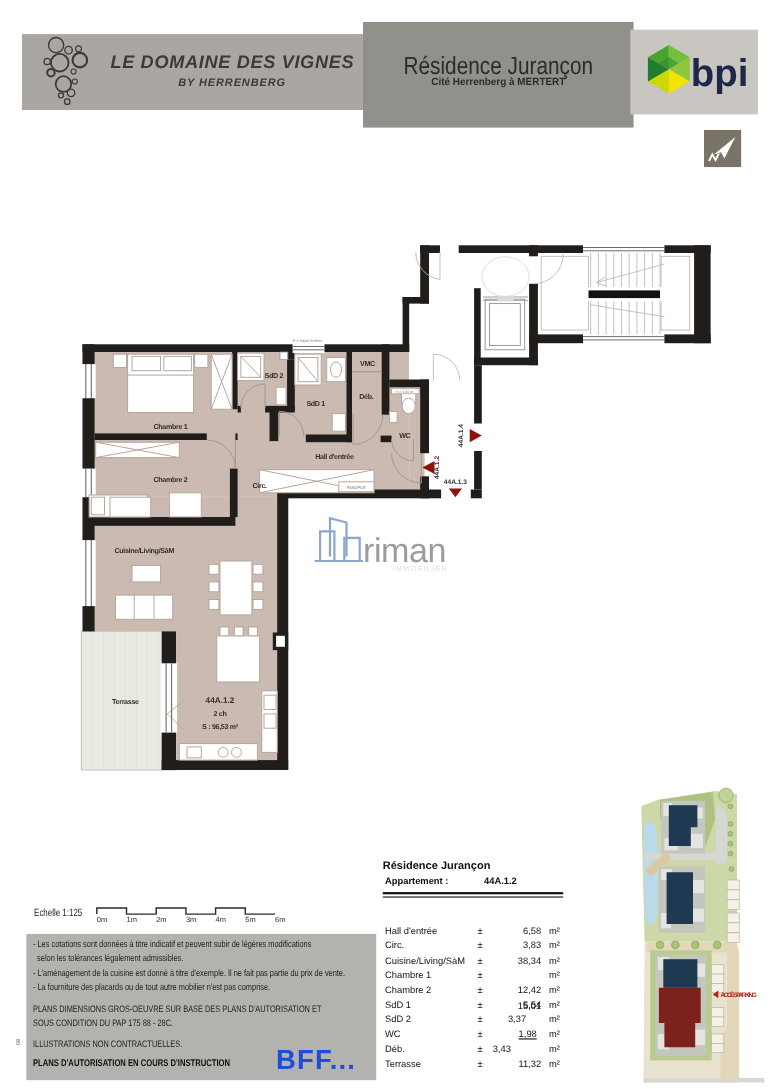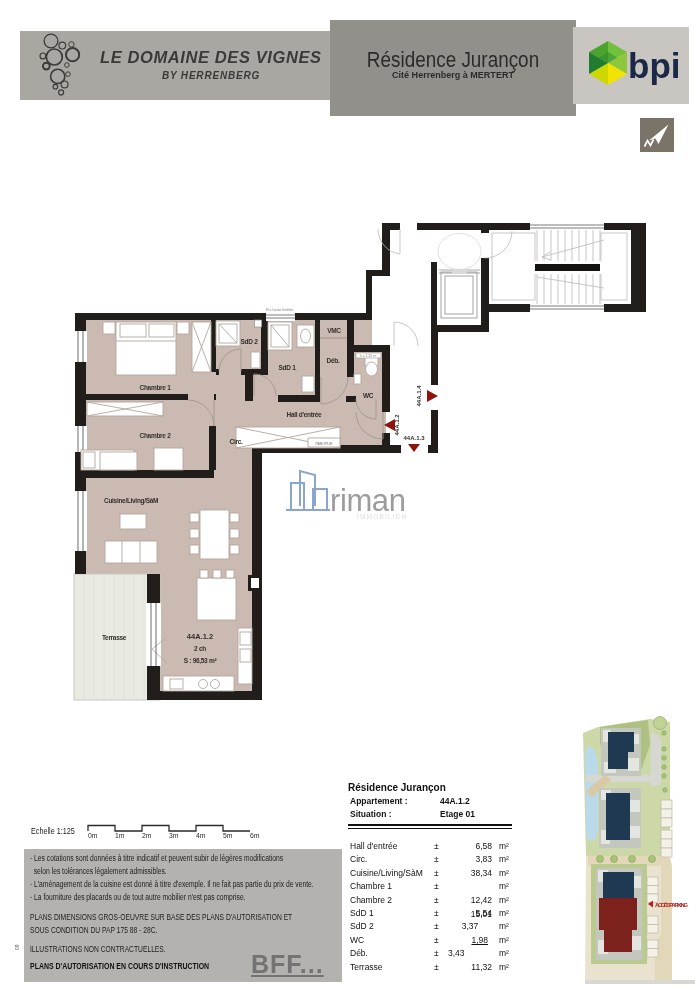--- a/index.html
+++ b/index.html
@@ -25,21 +25,21 @@
       <circle cx="16.3" cy="36.1" r="3.4" stroke-width="1.9"></circle>
       <circle cx="36.9" cy="35" r="2.3" stroke-width="1"></circle>
       <circle cx="27.7" cy="46.4" r="7.1" stroke-width="1.6"></circle>
       <circle cx="38" cy="44.1" r="2.3" stroke-width="1"></circle>
       <circle cx="25.4" cy="56.7" r="2.3" stroke-width="1.2"></circle>
       <circle cx="34.6" cy="54.4" r="3.4" stroke-width="1.2"></circle>
       <circle cx="31.1" cy="62.4" r="2.5" stroke-width="1.2"></circle>
     </g>
   </svg>
 
-  <div class="abs" style="left:100px;top:48px;width:222px;text-align:left;font-style:italic;font-weight:bold;font-size:16.5px;letter-spacing:0.6px;color:#3b3a37;">LE DOMAINE DES VIGNES</div>
+  <div class="abs" style="left:100px;top:48px;width:222px;text-align:right;font-style:italic;font-weight:bold;font-size:16.5px;letter-spacing:0.6px;color:#3b3a37;">LE DOMAINE DES VIGNES</div>
 
   <div class="abs" style="left:100px;top:70px;width:222px;text-align:center;font-style:italic;font-weight:bold;font-size:10px;letter-spacing:0.8px;color:#3b3a37;">BY HERRENBERG</div>
 
   <div class="abs" style="left:330px;top:20px;width:246px;height:96px;background:#92908b;"></div>
 
   <div class="abs" style="left:330px;top:49px;width:246px;text-align:center;font-size:22.5px;line-height:22px;color:#2c2b29;transform:scaleX(0.84);">Résidence Jurançon</div>
 
   <div class="abs" style="left:330px;top:70px;width:246px;text-align:center;font-size:9.5px;line-height:10px;font-weight:bold;color:#2c2b29;transform:scaleX(0.95);">Cité Herrenberg à MERTERT</div>
 
   <div class="abs" style="left:573px;top:27px;width:116px;height:77px;background:#c9c6c1;"></div>
@@ -572,34 +572,30 @@
 
   <div class="abs" style="left:30px;top:911px;font-size:8.5px;line-height:13px;color:#1d1d1d;white-space:nowrap;transform:scaleX(0.79);transform-origin:left top;">
     PLANS DIMENSIONS GROS-OEUVRE SUR BASE DES PLANS D'AUTORISATION ET<br>
     SOUS CONDITION DU PAP 175 88 - 28C.
   </div>
 
   <div class="abs" style="left:30px;top:944px;font-size:8.5px;color:#1d1d1d;white-space:nowrap;transform:scaleX(0.79);transform-origin:left top;">ILLUSTRATIONS NON CONTRACTUELLES.</div>
 
   <div class="abs" style="left:30px;top:961px;font-size:8.8px;font-weight:bold;color:#111;white-space:nowrap;transform:scaleX(0.79);transform-origin:left top;">PLANS D'AUTORISATION EN COURS D'INSTRUCTION</div>
 
-  <div class="abs" style="left:251px;top:950px;font-size:25px;font-weight:bold;letter-spacing:1px;color:#737373;text-decoration:underline;">BFF...</div>
+  <div class="abs" style="left:251px;top:950px;font-size:25px;font-weight:bold;letter-spacing:1px;color:#1d4ed8;">BFF...</div>
 
   <div class="abs" style="left:14px;top:950px;font-size:5px;color:#555;transform:rotate(-90deg);transform-origin:left top;">09</div>
 
   <div class="abs" style="left:348px;top:782px;width:322px;font-size:8.5px;color:#111;">
     <div style="font-size:10px;font-weight:bold;">Résidence Jurançon</div>
     <div style="position:relative;height:13px;margin-top:3px;font-weight:bold;">
       <span style="position:absolute;left:2px;">Appartement :</span>
         <span style="position:absolute;left:92px;">44A.1.2</span>
     </div>
-    <div style="position:relative;height:13px;font-weight:bold;">
-      <span style="position:absolute;left:2px;">Situation :</span>
-        <span style="position:absolute;left:92px;">Etage 01</span>
-    </div>
     <div style="height:2.4px;background:#111;margin-top:2px;width:164px;"></div>
     <div style="height:1.2px;background:#111;margin-top:1.4px;width:164px;"></div>
   </div>
 
   <div id="rows" class="abs" style="left:348px;top:841px;width:322px;font-size:8.5px;color:#111;">
     <div style="position:relative;height:13.4px;">
         <span style="position:absolute;left:2px;">Hall d'entrée</span>
         <span style="position:absolute;left:86px;">±</span>
         <span style="position:absolute;left:100px;width:44px;text-align:right;">6,58</span>
         <span style="position:absolute;left:151px;">m²</span>

